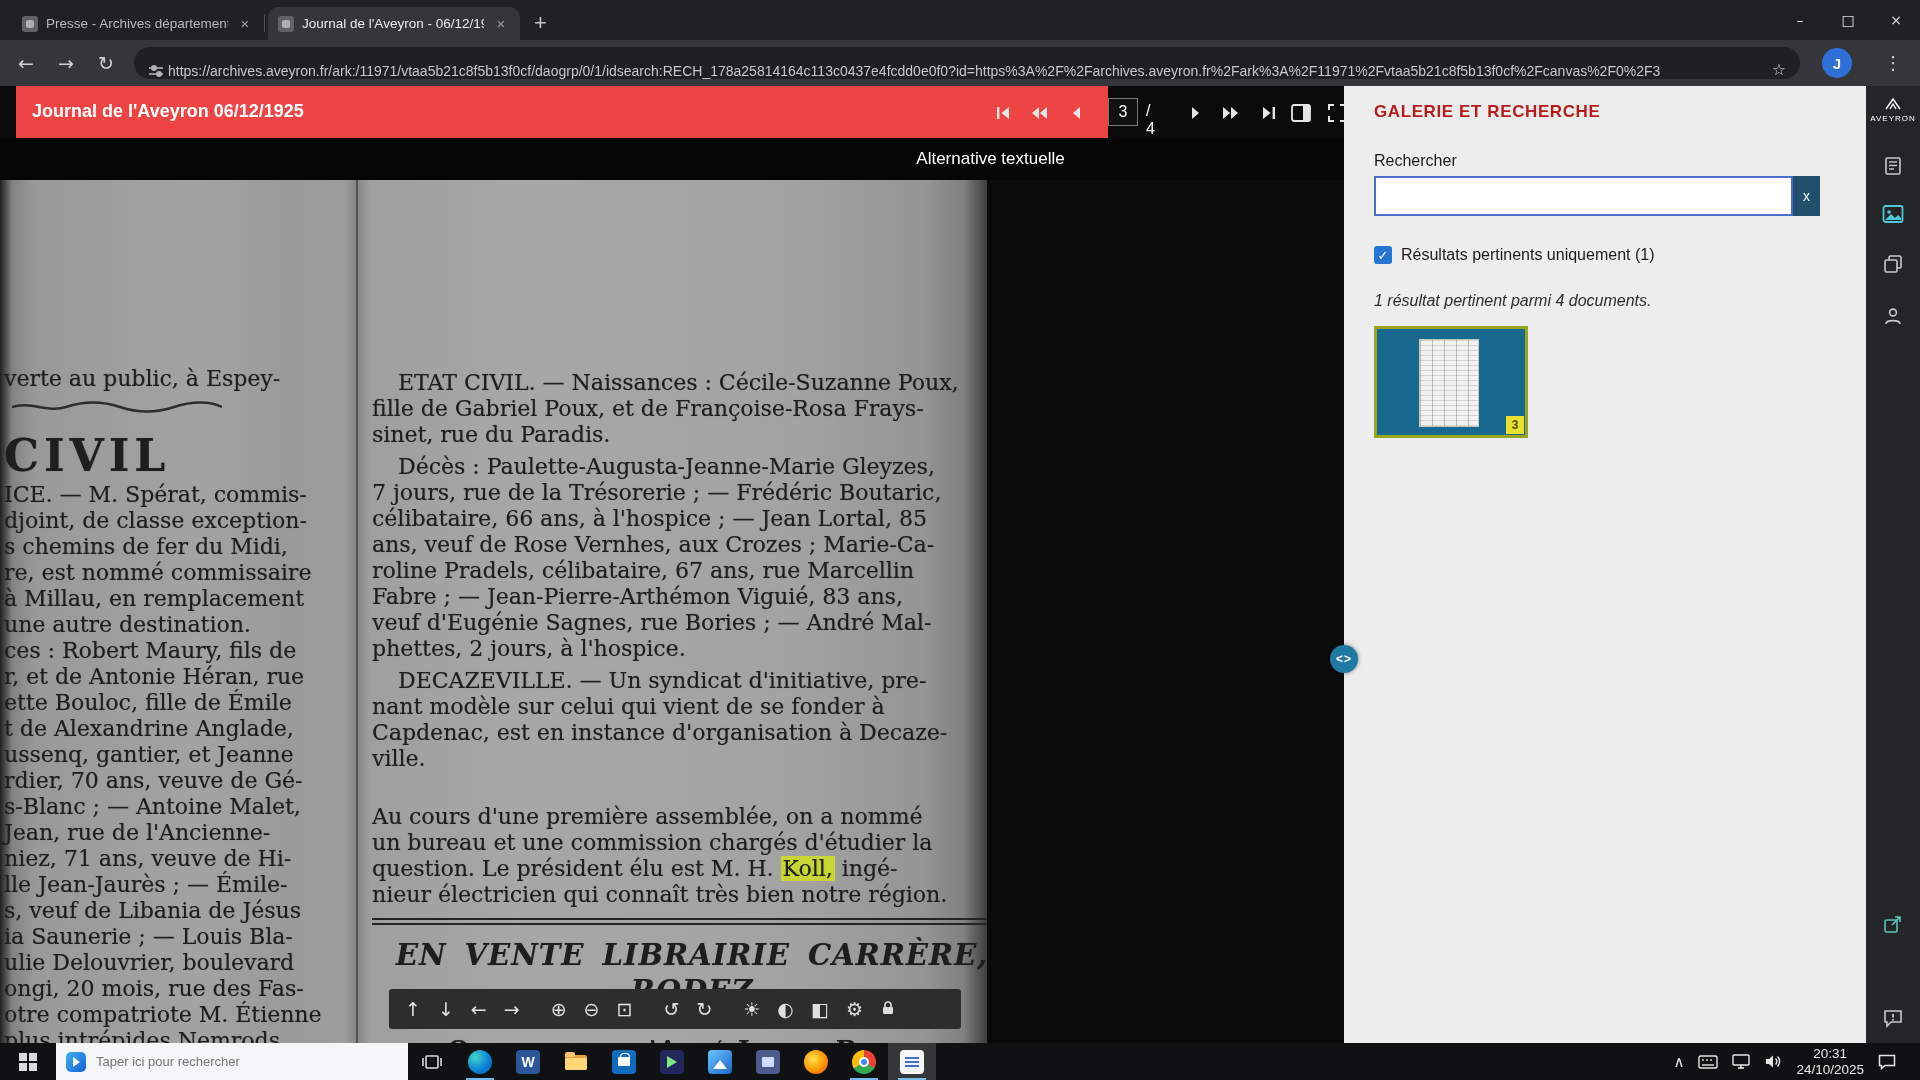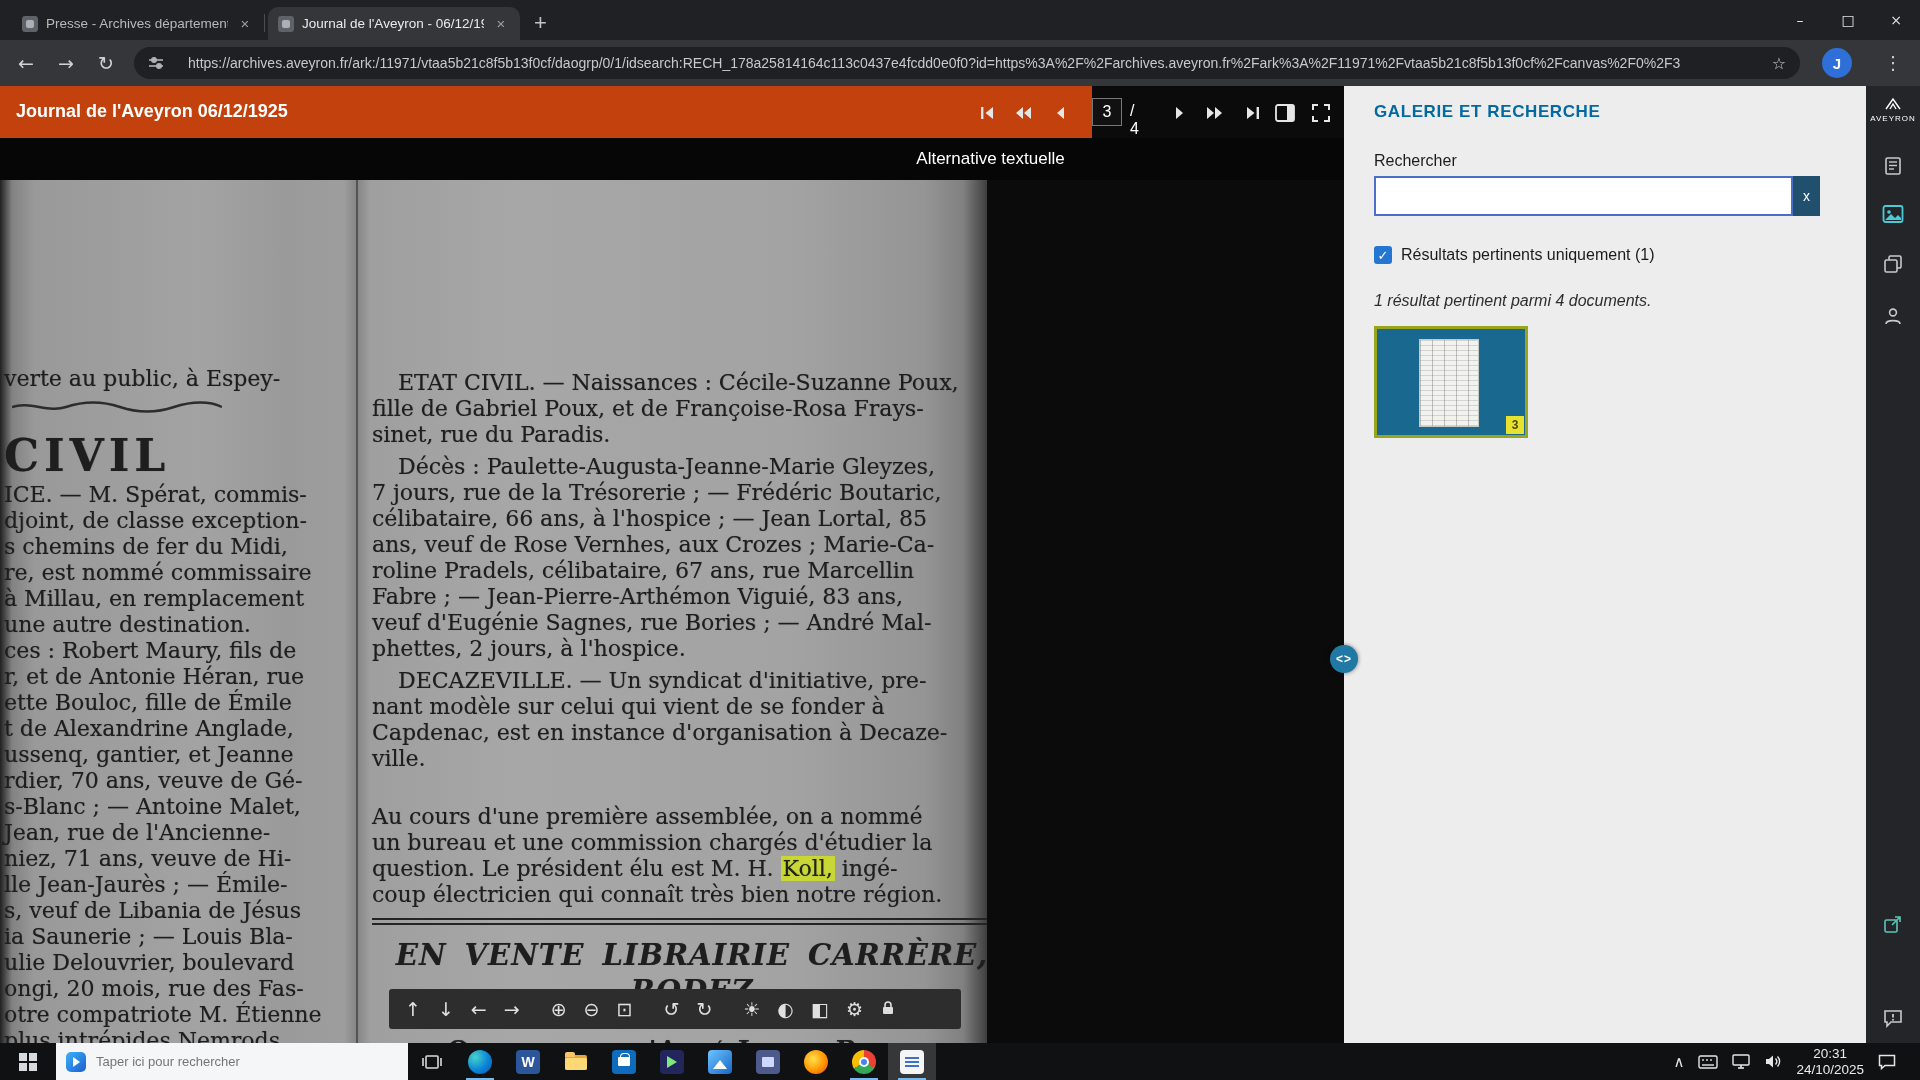--- a/index.html
+++ b/index.html
@@ -16,28 +16,28 @@
   .tab-title{font-size:13.5px;white-space:nowrap;overflow:hidden;flex:1 1 auto}
   .tab-close{font-size:15px;color:#9aa0a6;width:18px;height:18px;line-height:18px;text-align:center;border-radius:50%;flex:0 0 18px}
   .tab-sep{position:absolute;top:14px;left:264px;width:1px;height:18px;background:#4a4d51}
   .newtab{position:absolute;left:534px;top:8px;font-size:22px;color:#c0c3c6;line-height:30px}
   .wincontrols{position:absolute;right:0;top:0;height:40px;display:flex}
   .winbtn{width:48px;height:40px;display:flex;align-items:center;justify-content:center;color:#dfe1e4;font-size:14px;font-family:"DejaVu Sans",sans-serif}
 
   
   .navbar{position:absolute;left:0;top:40px;width:1920px;height:46px;background:#35363a}
   .navicon{position:absolute;top:12px;font-size:19px;color:#d0d3d6;font-family:"DejaVu Sans",sans-serif}
-  .omnibox{position:absolute;left:134px;top:7px;width:1666px;height:32px;border-radius:16px;background:#1e2023;display:flex;align-items:center;padding:0 14px;gap:24px}
+  .omnibox{position:absolute;left:134px;top:7px;width:1666px;height:32px;border-radius:16px;background:#1e2023;display:flex;align-items:flex-end;padding:0 14px;gap:4px}
   .urltext{color:#c6c9cc;font-size:14px;white-space:nowrap;overflow:hidden;flex:1 1 auto}
   .starglyph{color:#c6c9cc;font-size:16px;font-family:"DejaVu Sans",sans-serif}
   .avatar{position:absolute;left:1822px;top:8px;width:30px;height:30px;border-radius:50%;background:#2f6fd8;color:#fff;font-size:15px;font-weight:bold;display:flex;align-items:center;justify-content:center}
   .kebab{position:absolute;left:1884px;top:12px;color:#d0d3d6;font-size:18px;font-family:"DejaVu Sans",sans-serif}
 
   
-  .vheader{position:absolute;left:0;top:86px;width:1092px;height:52px;background:#c2410c;color:#fff}
+  .vheader{position:absolute;left:16px;top:86px;width:1092px;height:52px;background:#ef4444;color:#fff}
   .vtitle{position:absolute;left:16px;top:15px;font-size:18px;font-weight:600}
   .pgbtn{position:absolute;top:16px;width:22px;height:22px;display:flex;align-items:center;justify-content:center}
   .pgbtn svg{display:block}
   .pagebox{position:absolute;left:1092px;top:12px;width:30px;height:28px;border:1px solid #777;background:#111;color:#fff;font-size:16px;display:flex;align-items:center;justify-content:center}
   .pagetot{position:absolute;left:1130px;top:16px;font-size:16px;color:#fff}
   .hdricon{position:absolute;top:14px;width:26px;height:26px;display:flex;align-items:center;justify-content:center}
 
   
   .doctabs{position:absolute;left:0;top:138px;width:1344px;height:42px;background:#060606}
   .dtab{position:absolute;top:0;height:42px;display:flex;align-items:center;justify-content:center;color:#fff;font-size:17px}
@@ -72,21 +72,21 @@
   .vtoolbar{position:absolute;left:389px;top:809px;width:572px;height:40px;background:#2d2d2d;border-radius:3px;display:flex;align-items:center;padding:0 16px;gap:17px;z-index:5}
   .ticon{color:#e0e0e0;font-size:19px;font-family:"DejaVu Sans",sans-serif;line-height:40px}
   .ticon.gap{margin-left:14px}
 
   
   .handle{position:absolute;left:1330px;top:465px;width:28px;height:28px;border-radius:50%;background:#2079a4;color:#fff;font-size:12px;font-weight:bold;display:flex;align-items:center;justify-content:center;letter-spacing:1px;z-index:6;box-shadow:0 0 4px rgba(0,0,0,.5)}
 
   
   .panel{position:absolute;left:1344px;top:0;width:522px;height:863px;background:#ededee;top:-94px;height:957px}
   .panel{top:-94px}
-  .ptitle{position:absolute;left:30px;top:16px;font-size:17px;font-weight:bold;color:#0369a1;letter-spacing:.6px}
+  .ptitle{position:absolute;left:30px;top:16px;font-size:17px;font-weight:bold;color:#b91c1c;letter-spacing:.6px}
   .plabel{position:absolute;left:30px;top:66px;font-size:16px;color:#1c1c1c}
   .psearch{position:absolute;left:30px;top:90px;width:419px;height:40px;border:2px solid #4a6fc8;background:#fff;font-size:16px;padding:0 8px;outline:none}
   .pclear{position:absolute;left:449px;top:90px;width:27px;height:40px;background:#20506e;color:#fff;font-size:14px;display:flex;align-items:center;justify-content:center}
   .cbrow{position:absolute;left:30px;top:160px;display:flex;align-items:center;gap:9px}
   .cbox{width:18px;height:18px;border-radius:3px;background:#2576d2;color:#fff;font-size:13px;display:flex;align-items:center;justify-content:center;font-family:"DejaVu Sans",sans-serif}
   .cblabel{font-size:16px;color:#1b1b1b}
   .presult{position:absolute;left:30px;top:206px;font-size:16px;font-style:italic;color:#2e2e2e}
   .thumb{position:absolute;left:30px;top:240px;width:154px;height:112px;border:3px solid #9aa51f;background:#19688f}
   .thumbpage{position:absolute;left:42px;top:10px;width:60px;height:88px;background:#f2f2ef;border:1px solid #c9c9c4;background-image:repeating-linear-gradient(90deg,rgba(90,90,90,.35) 0 1px,transparent 1px 12px),repeating-linear-gradient(180deg,rgba(120,120,120,.25) 0 1px,transparent 1px 5px)}
   .thumbbadge{position:absolute;right:1px;bottom:1px;width:18px;height:18px;background:#e8e22e;color:#4a4a00;font-size:12px;font-weight:bold;display:flex;align-items:center;justify-content:center}
@@ -296,21 +296,21 @@
 veuf d'Eugénie Sagnes, rue Bories ; — André Mal-
 phettes, 2 jours, à l'hospice.</div>
         <div class="cpar pre">DECAZEVILLE. — Un syndicat d'initiative, pre-
 nant modèle sur celui qui vient de se fonder à
 Capdenac, est en instance d'organisation à Decaze-
 ville.</div>
         <div class="cpar pre">
           <span>Au cours d'une première assemblée, on a nommé
 un bureau et une commission chargés d'étudier la
 question. Le président élu est M. H. </span><span class="hl">Koll,</span><span> ingé-
-coup électricien qui connaît très bien notre région.</span>
+nieur électricien qui connaît très bien notre région.</span>
         </div>
         <div class="dblrule"></div>
         <div class="envente">EN VENTE LIBRAIRIE CARRÈRE, RODEZ</div>
         <div class="ouvrages">Ouvrages de l'Abbé Justin Bessou</div>
 
       </div>
 
       <div class="vtoolbar">
         <span class="ticon">↑</span>
         <span class="ticon">↓</span>

